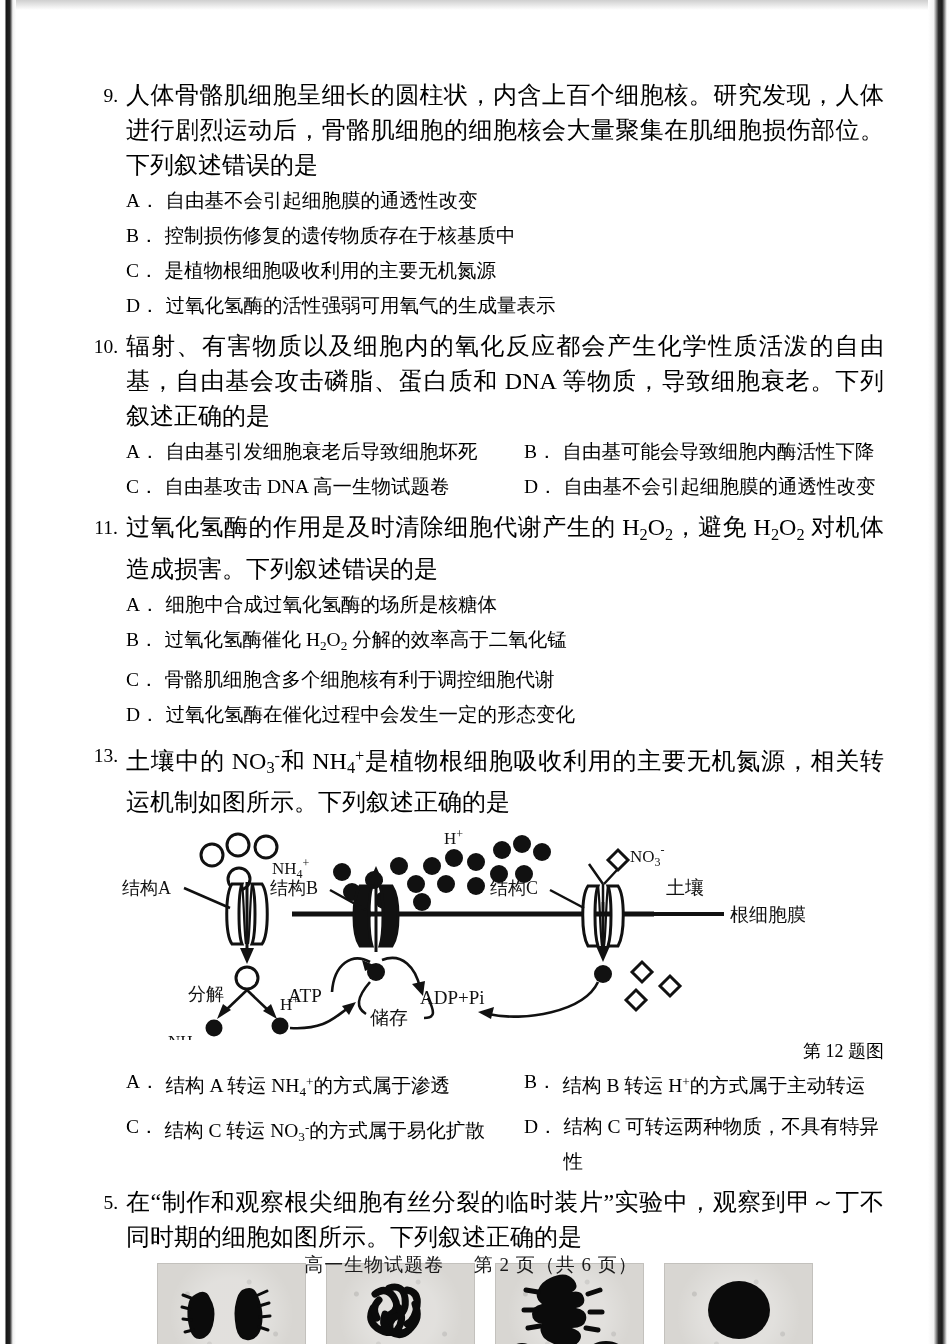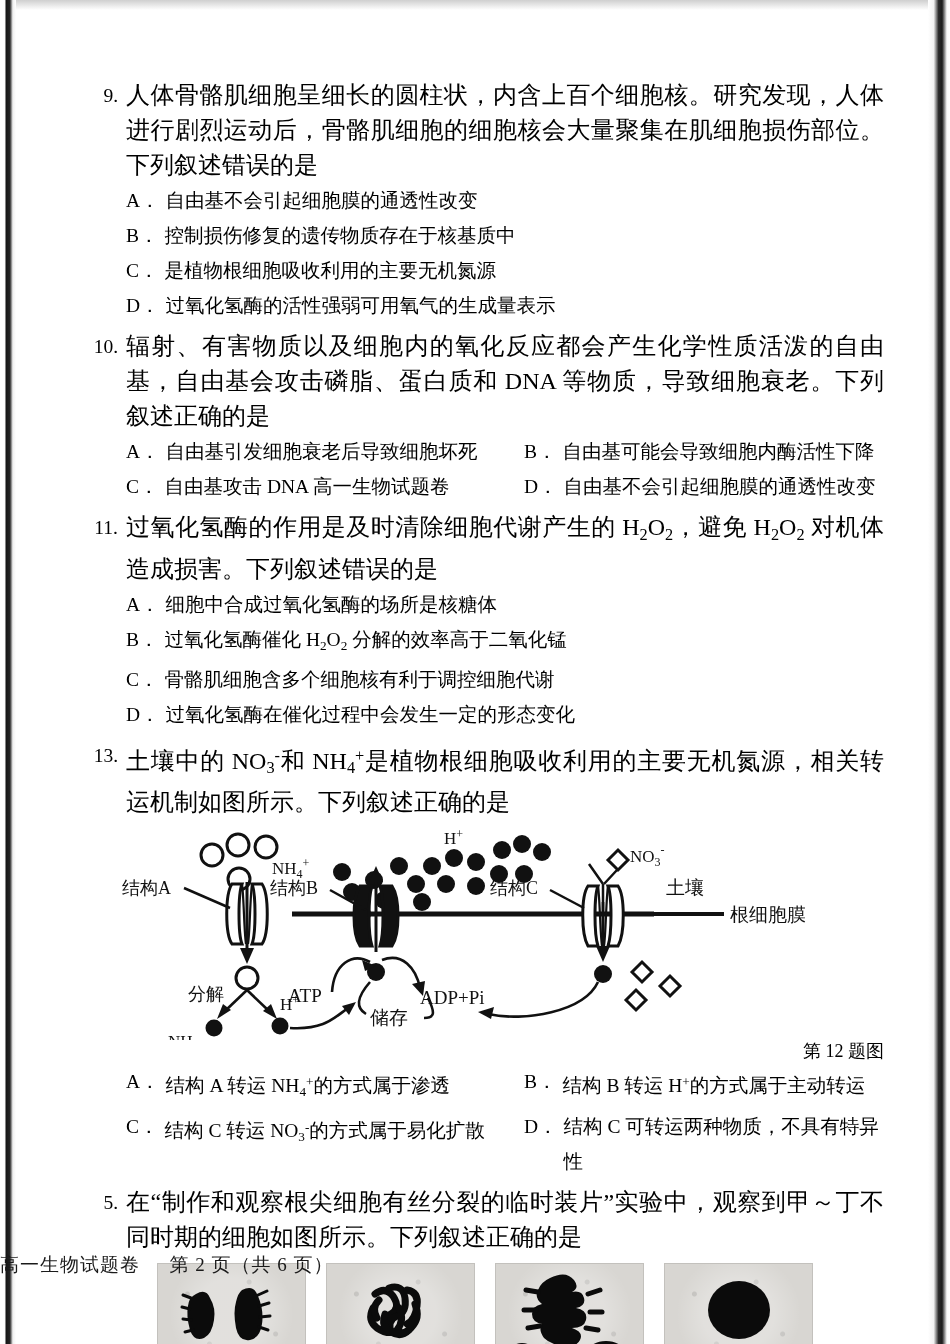--- a/index.html
+++ b/index.html
@@ -127,20 +127,21 @@
   .micro-label {
     text-align: center;
     font-size: 19px;
     line-height: 30px;
   }
 
   .footer {
     position: absolute;
     left: 0; right: 8px;
     top: 1252px;
+    text-align: center;
     font-size: 19px;
     letter-spacing: 1px;
     color: #1a1a1a;
   }
   .footer .fsp { display: inline-block; width: 18px; }
 </style>
 </head>
 <body>
 
 <div class="page">

